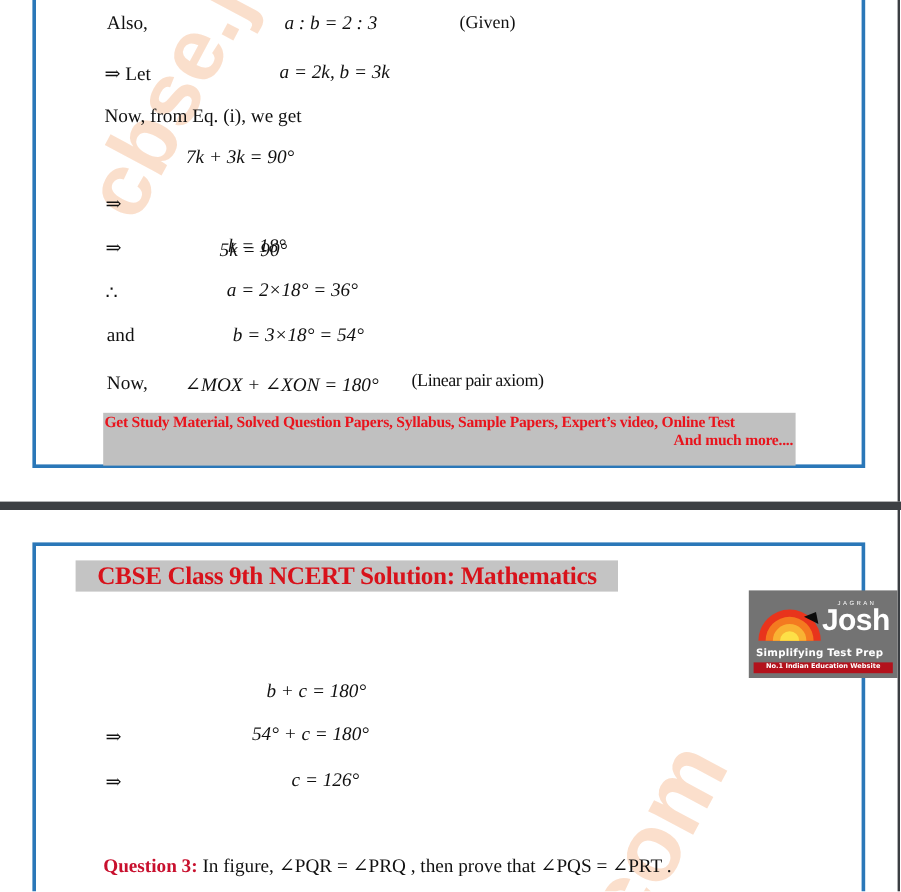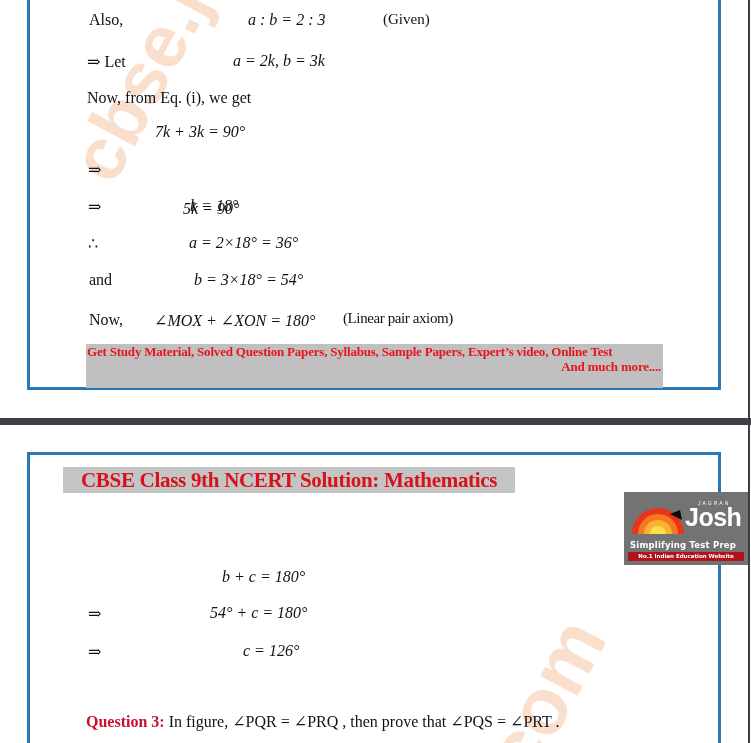--- a/index.html
+++ b/index.html
@@ -60,21 +60,21 @@
   .q-label { color:#c8102e; font-weight:bold; }
 </style>
 </head>
 <body>
 
 <div class="page page1">
   <div class="watermark wm1">cbse.jagranjosh.com</div>
   <div class="frame frame1"></div>
 
   <span class="t" style="left:89px;top:11px;">Also,</span>
-  <span class="t m" style="left:248px;top:11px;">a : b = 2 : 3</span>
+  <span class="t m" style="left:237px;top:11px;">a : b = 2 : 3</span>
   <span class="t" style="left:383px;top:11px;font-size:15px;">(Given)</span>
 
   <span class="t" style="left:87px;top:52px;">⇒ Let</span>
   <span class="t m" style="left:233px;top:52px;">a = 2k, b = 3k</span>
 
   <span class="t" style="left:87px;top:89px;">Now, from Eq. (i), we get</span>
 
   <span class="t m" style="left:155px;top:123px;">7k + 3k = 90°</span>
 
   <span class="t" style="left:88px;top:160px;">⇒</span>

